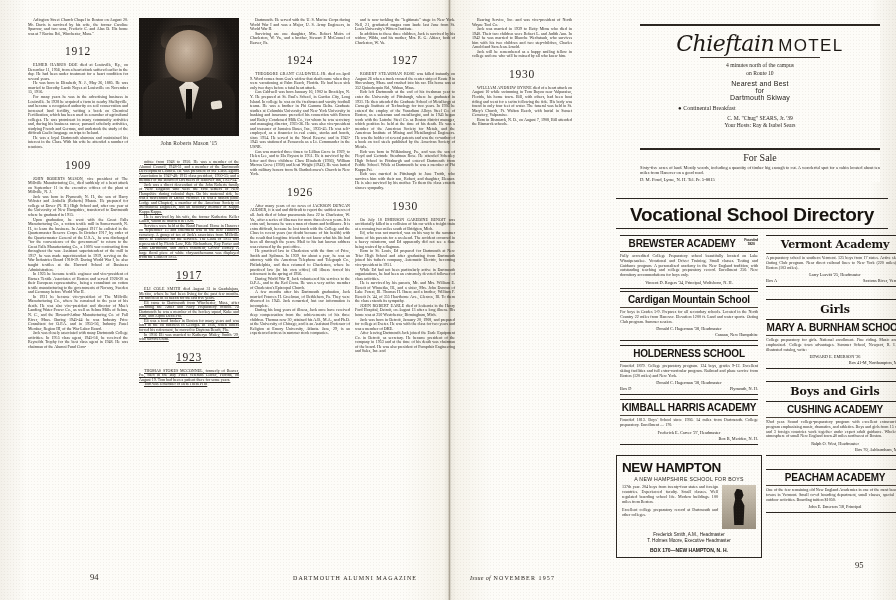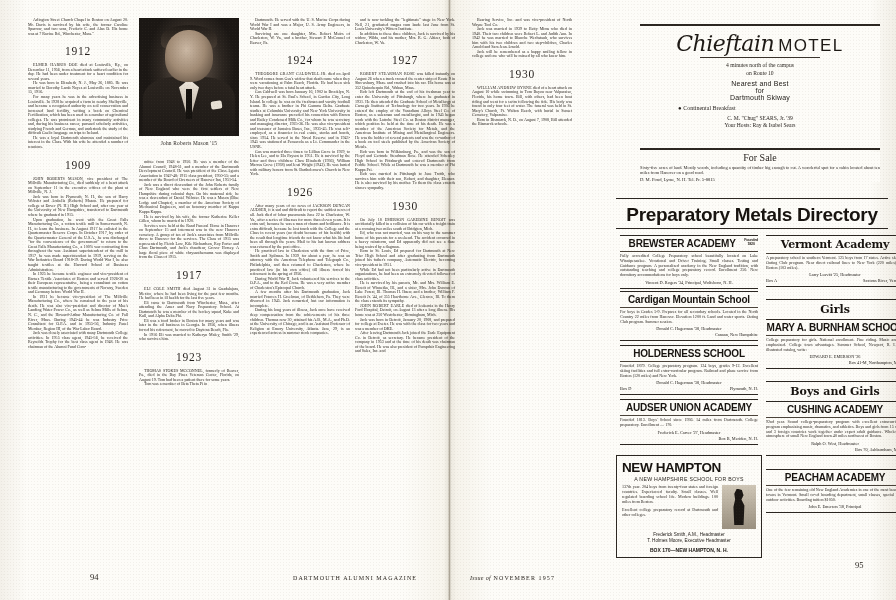--- a/index.html
+++ b/index.html
@@ -16,21 +16,21 @@
 
   
   .col{position:absolute;top:18px;font-size:4.05px;line-height:4.55px;text-align:justify;
        color:#2b2621;-webkit-font-smoothing:none;}
   .col p{margin:0;text-indent:5px;}
   .yr{font-size:11.5px;line-height:13px;text-align:center;margin:9px 0 5px;letter-spacing:.7px;
       font-family:"Liberation Serif",serif;color:#241f1c;text-indent:0;}
   .sc{font-variant:small-caps;letter-spacing:.18px;}
 
   .c1{left:28px;width:100px;}
-  .c2{left:139px;width:100px;}
+  .c2{left:139px;width:100px;text-decoration:underline;}
   .c3{left:250px;width:100px;}
   .c4{left:355px;width:100px;}
   .c5{left:472px;width:100px;}
 
   
   .photo-wrap{position:absolute;left:139px;top:18px;width:100px;}
   .photo{width:100px;height:118px;background:
       radial-gradient(ellipse 44% 52% at 52% 40%, #6d6055 0%, #4a4038 40%, #2b2520 72%, #1b1714 100%),
       linear-gradient(160deg,#3a332c,#241f1a);
       position:relative;overflow:hidden;border:0;}
@@ -203,21 +203,21 @@
       <div class="motel-li">
         <span>●</span>
         <span>Continental Breakfast</span>
       </div>
       <div class="motel-host">C. M. "Chug" SEARS, Jr. '39</div>
       <div class="motel-host" style="margin-top:0;">Your Hosts: Ray &amp; Isabel Sears</div>
     </div>
   </div>
 
   <div class="dirline-top"></div>
-  <div class="dirhead">Preparatory Metals Directory</div>
+  <div class="dirhead">Vocational School Directory</div>
   <div class="dirline-bot"></div>
 
   <div id="schoolads">
       <div class="adbox" style="left: 616px; top: 232px; width: 146px;">
         <div style="border-top: 1.4px solid rgb(43, 38, 33); margin-bottom: 2px;"></div>
         <div class="ad-t-sans"><span class="founded">
             <div>Founded</div>
             <div>1820</div>
           </span>BREWSTER ACADEMY</div>
         <div style="border-top: 0.8px solid rgb(74, 66, 57); margin: 2px 0px;"></div>
@@ -290,21 +290,21 @@
         <div class="ad-body">92nd year. Sound college-preparatory program with excellent extracurricular program emphasizing music, dramatics, and athletics. Boys and girls from 15 states and 3 foreign countries work together under expert adult guidance. Wholesome atmosphere of small New England town 40 miles northwest of Boston.</div>
         <div class="ad-sig">Ralph O. West, Headmaster</div>
         <div class="ad-row">
           <span></span>
           <span>Box 70, Ashburnham, Mass.</span>
         </div>
         <div style="border-top: 1.4px solid rgb(43, 38, 33); margin-top: 3px;"></div>
       </div>
       <div class="adbox" style="left: 616px; top: 396px; width: 146px;">
         <div style="border-top: 1.4px solid rgb(43, 38, 33); margin-bottom: 2px;"></div>
-        <div class="ad-t-sans">AUDSER UNION ACADEMY</div>
+        <div class="ad-t-sans">KIMBALL HARRIS ACADEMY</div>
         <div style="border-top: 0.8px solid rgb(74, 66, 57); margin: 2px 0px;"></div>
         <div class="ad-body">Founded 1813. Boys' School since 1936. 14 miles from Dartmouth. College preparatory. Enrollment — 170.</div>
         <div class="ad-sig">Frederick E. Carver '27, Headmaster</div>
         <div class="ad-row">
           <span></span>
           <span>Box B, Meriden, N. H.</span>
         </div>
         <div style="border-top: 1.4px solid rgb(43, 38, 33); margin-top: 3px;"></div>
       </div>
       <div class="adbox" style="left: 762px; top: 466px; width: 146px;">

